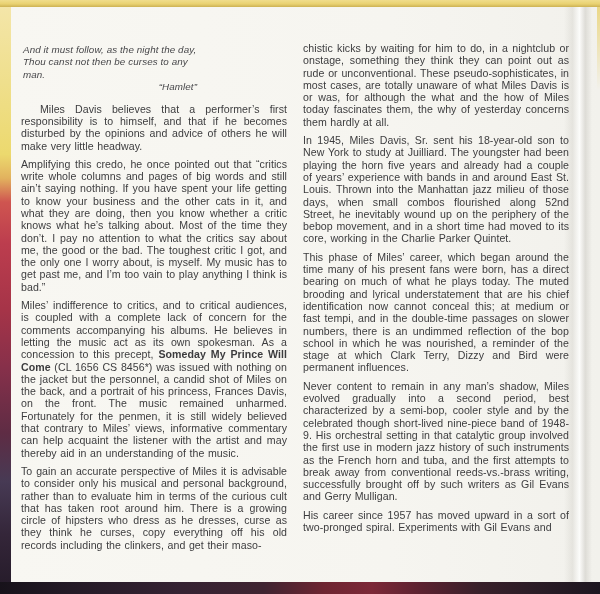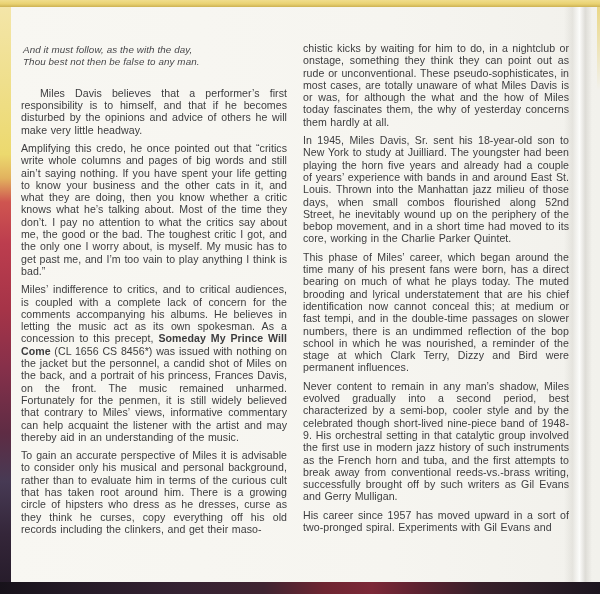--- a/index.html
+++ b/index.html
@@ -56,21 +56,21 @@
     font-style: italic;
     font-size: 9.8px;
     line-height: 12.4px;
     letter-spacing: 0.1px;
     color: #47474a;
     width: 178px;
     margin-left: 2px;
   }
   .quote .attribution { text-align: right; padding-right: 4px; }
 
-  .paragraphs { margin-top: 18px; }
+  .paragraphs { margin-top: 9px; }
   .col-right .paragraphs { margin-top: 0; }
 
   .para {
     font-size: 10.6px;
     line-height: 12.3px;
     letter-spacing: 0.05px;
     word-spacing: 0.6px;
     text-align: justify;
     color: var(--ink, #3c3c3e);
     margin-bottom: 6px;
@@ -83,22 +83,23 @@
 
 <div class="edge-top"></div>
 <div class="edge-left"></div>
 <div class="edge-bottom"></div>
 <div class="crease"></div>
 <div class="edge-right-sliver"></div>
 
 <div class="content">
   <div class="col col-left">
     <div class="quote">
-      <div>And it must follow, as the with the day,</div>
-      <div>Thou best not then be false to any man.</div>
+      <div>And it must follow, as the night the day,</div>
+      <div>Thou canst not then be curses to any man.</div>
+      <div class="attribution">“Hamlet”</div>
     </div>
     <div class="paragraphs" id="left-paragraphs">
         <p class="para indent"><span>Miles Davis believes that a performer’s first responsibility is to himself, and that if he becomes disturbed by the opinions and advice of others he will make very little headway.</span></p>
         <p class="para"><span>Amplifying this credo, he once pointed out that “critics write whole columns and pages of big words and still ain’t saying nothing. If you have spent your life getting to know your business and the other cats in it, and what they are doing, then you know whether a critic knows what he’s talking about. Most of the time they don’t. I pay no attention to what the critics say about me, the good or the bad. The toughest critic I got, and the only one I worry about, is myself. My music has to get past me, and I’m too vain to play anything I think is bad.”</span></p>
         <p class="para"><span>Miles’ indifference to critics, and to critical audiences, is coupled with a complete lack of concern for the comments accompanying his albums. He believes in letting the music act as its own spokesman. As a concession to this precept, </span><span class="bold">Someday My Prince Will Come</span><span> (CL 1656 CS 8456*) was issued with nothing on the jacket but the personnel, a candid shot of Miles on the back, and a portrait of his princess, Frances Davis, on the front. The music remained unharmed. Fortunately for the penmen, it is still widely believed that contrary to Miles’ views, informative commentary can help acquaint the listener with the artist and may thereby aid in an understanding of the music.</span></p>
         <p class="para"><span>To gain an accurate perspective of Miles it is advisable to consider only his musical and personal background, rather than to evaluate him in terms of the curious cult that has taken root around him. There is a growing circle of hipsters who dress as he dresses, curse as they think he curses, copy everything off his old records including the clinkers, and get their maso-</span></p>
       </div>
   </div>
   <div class="col col-right">
     <div class="paragraphs" id="right-paragraphs">

